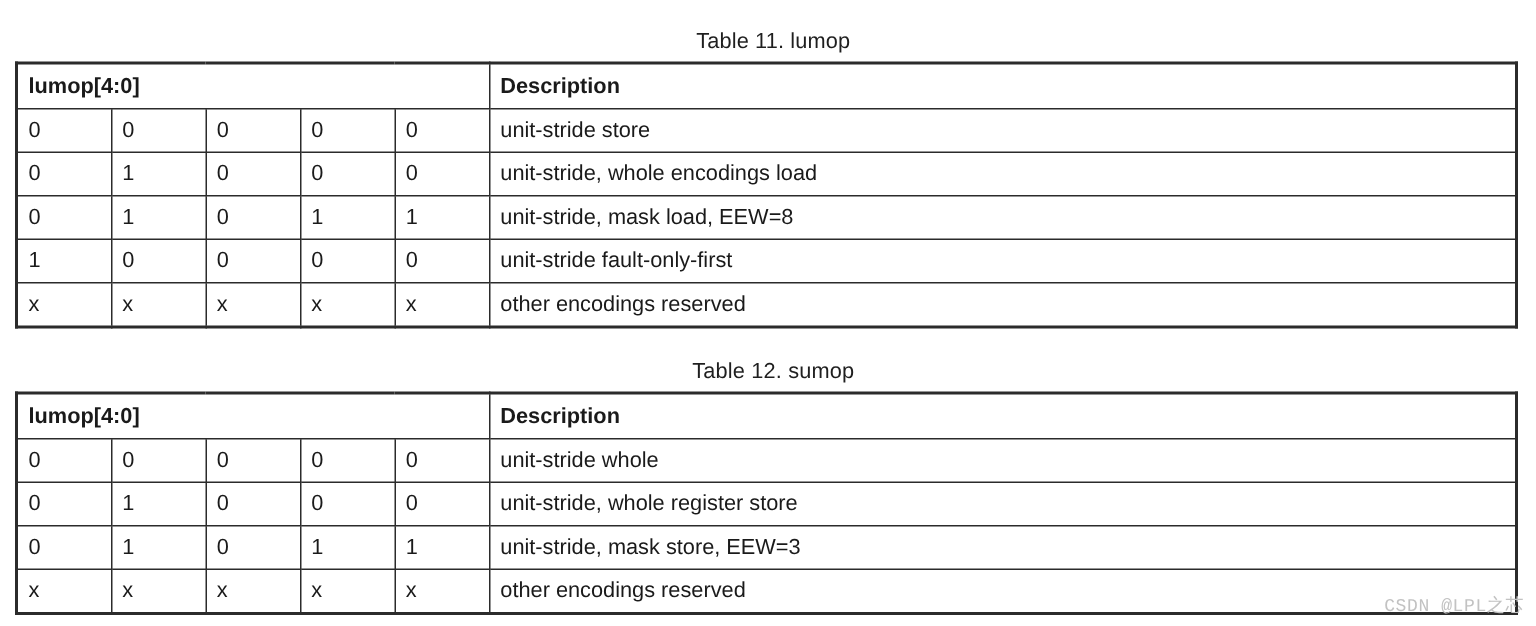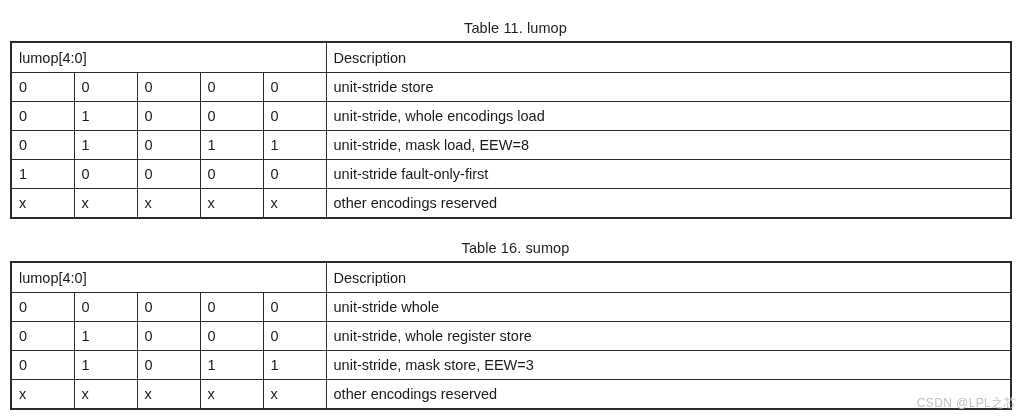--- a/index.html
+++ b/index.html
@@ -46,38 +46,39 @@
     height: 28px;
     font-size: 14.5px;
     font-weight: normal;
     text-align: left;
     vertical-align: middle;
     color: #1a1a1a;
     overflow: hidden;
     white-space: nowrap;
   }
   table.enc-table thead th {
-    font-weight: normal;
+    font-weight: bold;
     height: 29px;
     margin-top: 28px;
   }
 
   col.c-bit  { width: 63px; }
   col.c-desc { width: 685px; }
 
   .desc-cell { padding-left: 9px; }
 
   .watermark {
     position: absolute;
     right: 8px;
     bottom: 5px;
     font-size: 12px;
     color: #c2c2c2;
     letter-spacing: 0.4px;
     white-space: nowrap;
+    font-family: Liberation Mono, monospace;
   }
 </style>
 </head>
 <body>
 
 <div class="table-block" id="block-lumop">
   <div class="table-caption">Table 11. lumop</div>
   <table class="enc-table">
     <colgroup>
       <col class="c-bit">
@@ -132,21 +133,21 @@
         <td>x</td>
         <td>x</td>
         <td>x</td>
         <td class="desc-cell">other encodings reserved</td>
       </tr>
     </tbody>
   </table>
 </div>
 
 <div class="table-block" id="block-sumop">
-  <div class="table-caption">Table 16. sumop</div>
+  <div class="table-caption">Table 12. sumop</div>
   <table class="enc-table">
     <colgroup>
       <col class="c-bit">
         <col class="c-bit">
         <col class="c-bit">
         <col class="c-bit">
         <col class="c-bit">
       <col class="c-desc">
     </colgroup>
     <thead>

